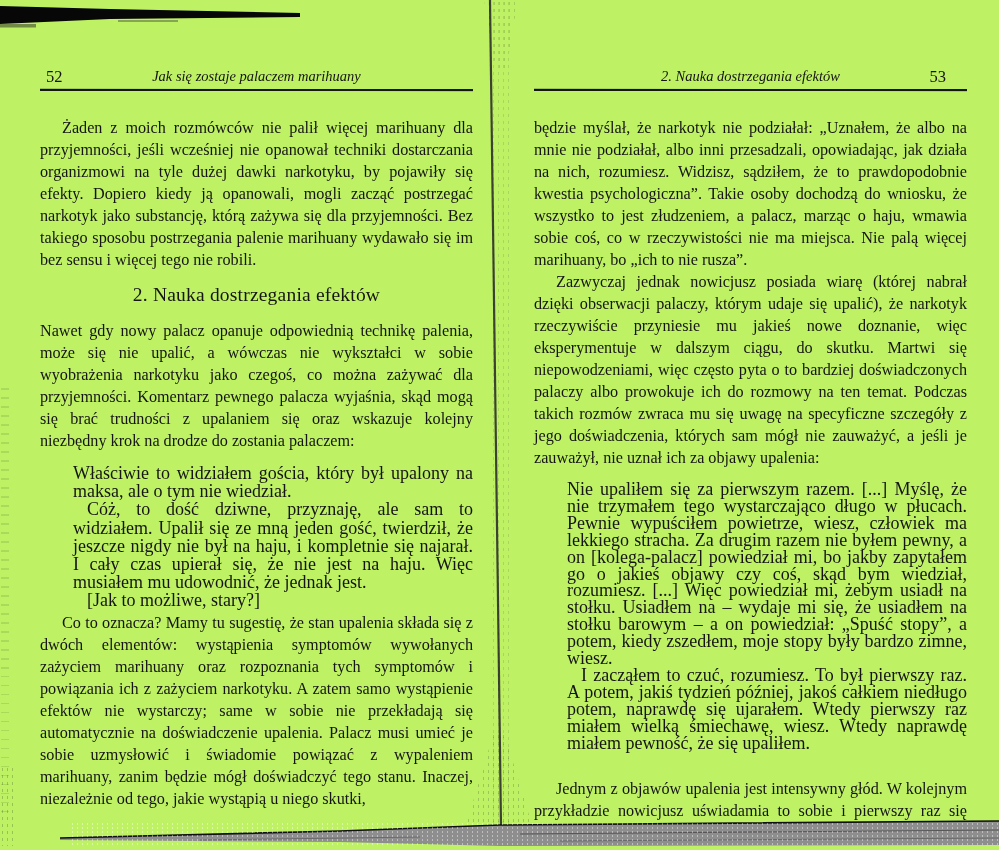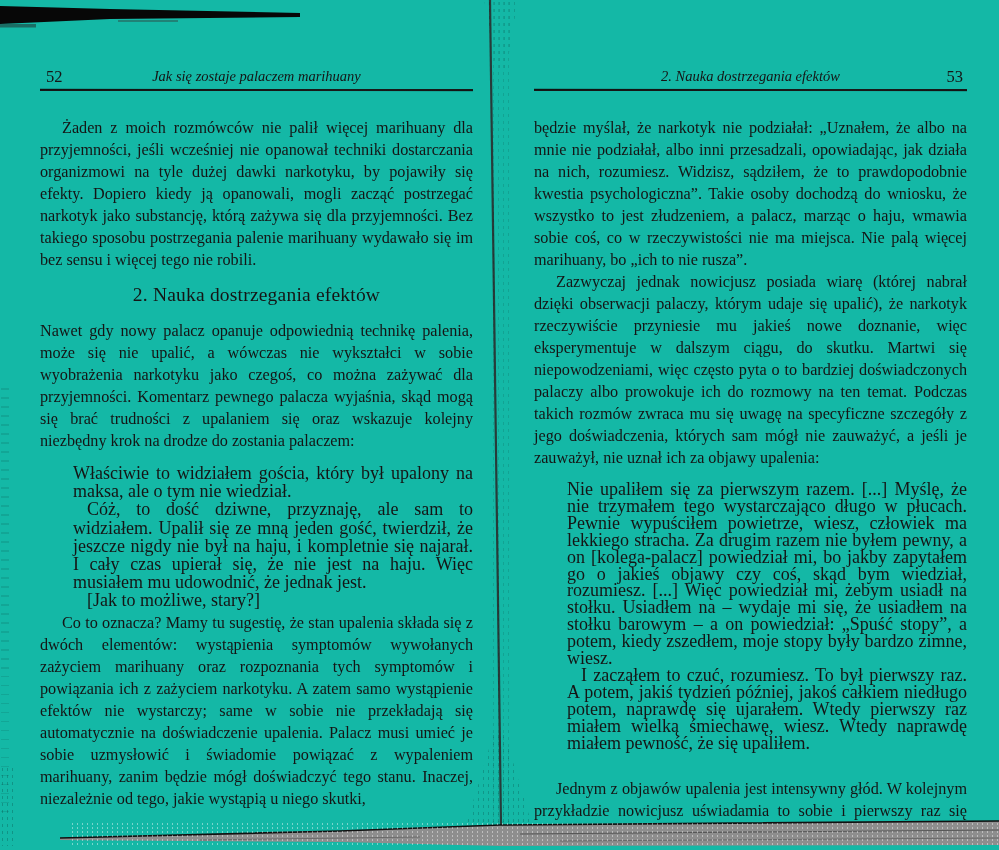--- a/index.html
+++ b/index.html
@@ -1,36 +1,36 @@
 <!DOCTYPE html>
 <html lang="pl"><head>
 <meta charset="utf-8">
 <style>
   html,body{margin:0;padding:0;background:#e8e8e8;}
   .scan{
-    position:relative;width:999px;height:850px;background:#14b8a6;
+    position:relative;width:999px;height:850px;background:#bef264;
     font-family:"Liberation Serif","DejaVu Serif",serif;color:#151515;
     overflow:hidden;
   }
   .page{position:absolute;top:66px;width:433px;}
   .page.left{left:40px;}
   .page.right{left:534px;}
 
   .running-header{
     position:relative;height:23px;border-bottom:2px solid #1c1c1c;
     font-style:italic;font-size:14.5px;text-align:center;line-height:20px;
   }
   .running-header::after{
     content:"";position:absolute;left:0;right:0;top:23px;height:1.5px;
     background:linear-gradient(90deg,rgba(0,0,0,.40),rgba(0,0,0,.10) 70%,rgba(0,0,0,.30));
     transform:rotate(.12deg);
   }
   .pagenum{position:absolute;top:1px;font-style:normal;font-size:16.5px;}
   .page.left .pagenum{left:6px;}
-  .page.right .pagenum{right:4px;}
+  .page.right .pagenum{right:21px;}
 
   .body-par{margin:0;font-size:16.2px;line-height:22px;text-align:justify;hyphens:auto;}
   .mt10{margin-top:26px;}
   .mt12{margin-top:2px;}
   .indent{text-indent:22px;}
 
   .section-heading{
     margin:13px 0 14px;font-size:19.5px;font-weight:normal;
     text-align:center;letter-spacing:.2px;
   }

